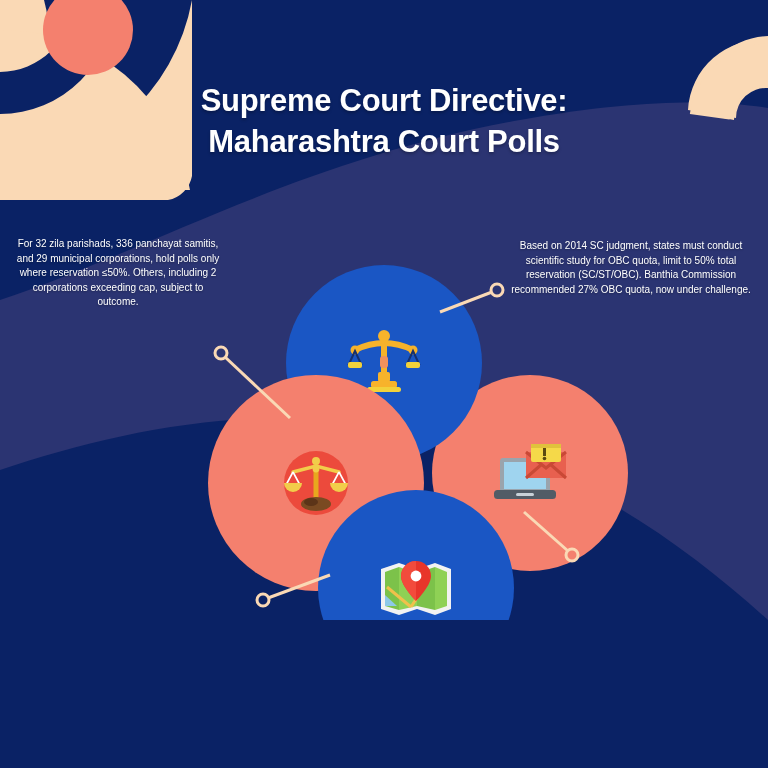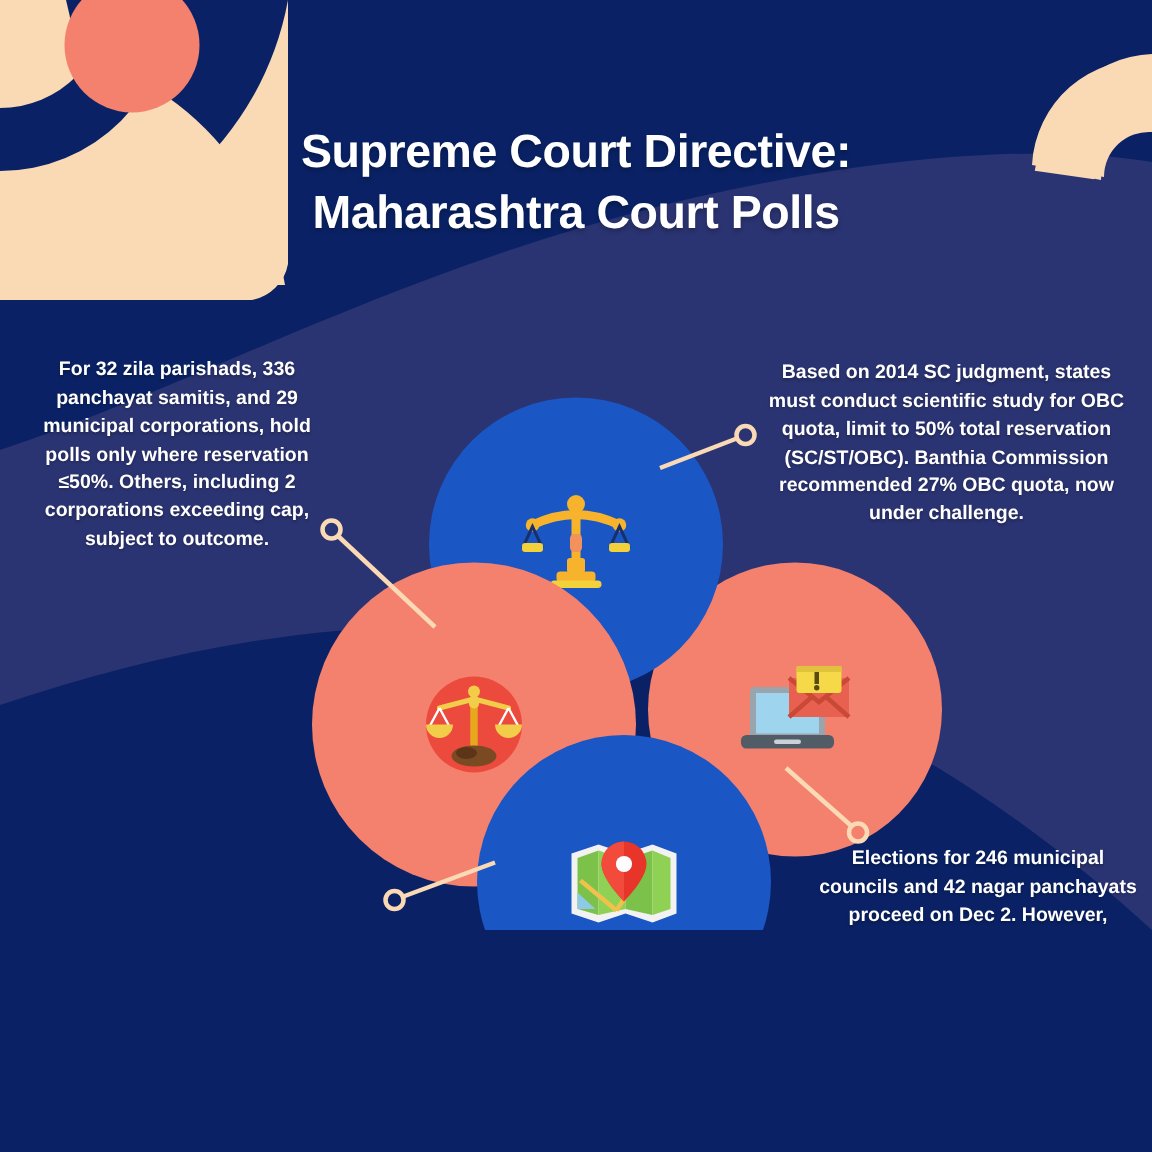--- a/index.html
+++ b/index.html
@@ -51,22 +51,22 @@
   .circ-left   { width: 216px; height: 216px; left: 208px; top: 375px; background: #f4806e; z-index: 4; }
   .circ-right  { width: 196px; height: 196px; left: 432px; top: 375px; background: #f4806e; z-index: 2; }
   .circ-bottom { width: 196px; height: 196px; left: 318px; top: 490px; background: #1a56c4; z-index: 5; }
 
   .icon-wrap { display: block; line-height: 0; }
 
   
   .tblock {
     position: absolute;
     color: #ffffff;
-    font-size: 13px;
-    font-weight: bold;
+    font-size: 10px;
+    font-weight: normal;
     line-height: 1.45;
     text-align: center;
     text-shadow: 0 1px 2px rgba(0,0,0,0.3);
     z-index: 11;
   }
   .tb-tl { left: 12px;  top: 237px; width: 212px; }
   .tb-tr { left: 505px; top: 239px; width: 252px; }
   .tb-bl { left: 14px;  top: 564px; width: 222px; }
   .tb-br { left: 543px; top: 563px; width: 218px; }
 
@@ -225,21 +225,20 @@
 
     <line x1="568" y1="551" x2="524" y2="512" stroke="#fad9b5" stroke-width="3"></line>
     <circle cx="572" cy="555" r="6" fill="none" stroke="#fad9b5" stroke-width="3"></circle>
   </svg>
 
   <div class="tblock tb-tl">For 32 zila parishads, 336 panchayat samitis, and 29 municipal corporations, hold polls only where reservation ≤50%. Others, including 2 corporations exceeding cap, subject to outcome.</div>
 
   <div class="tblock tb-tr">Based on 2014 SC judgment, states must conduct scientific study for OBC quota, limit to 50% total reservation (SC/ST/OBC). Banthia Commission recommended 27% OBC quota, now under challenge.</div>
 
 
-  <div class="tblock tb-br">Elections for 246 municipal councils and 42 nagar panchayats proceed on Dec 2. However, results in 40 councils and 17 panchayats where reservation &gt;50% await final court order.</div>
 
   <div class="logo">
     <span>
       <svg width="34" height="34" viewBox="0 0 34 34">
         <circle cx="17" cy="17" r="15" fill="#4a3a9e"></circle>
         <path d="M17 2 A15 15 0 0 1 17 32 A22 22 0 0 0 17 2 Z" fill="#6d4fc0"></path>
         <path d="M6 10 Q12 7 15 12 Q11 16 6 14 Z" fill="#2bbfa8"></path>
         <path d="M19 7 Q26 8 27 14 Q21 15 19 11 Z" fill="#2bbfa8"></path>
         <path d="M9 20 Q15 19 17 25 Q11 27 9 23 Z" fill="#2bbfa8"></path>
         <path d="M21 20 Q27 20 26 25 Q22 26 21 23 Z" fill="#3aa6d6"></path>

